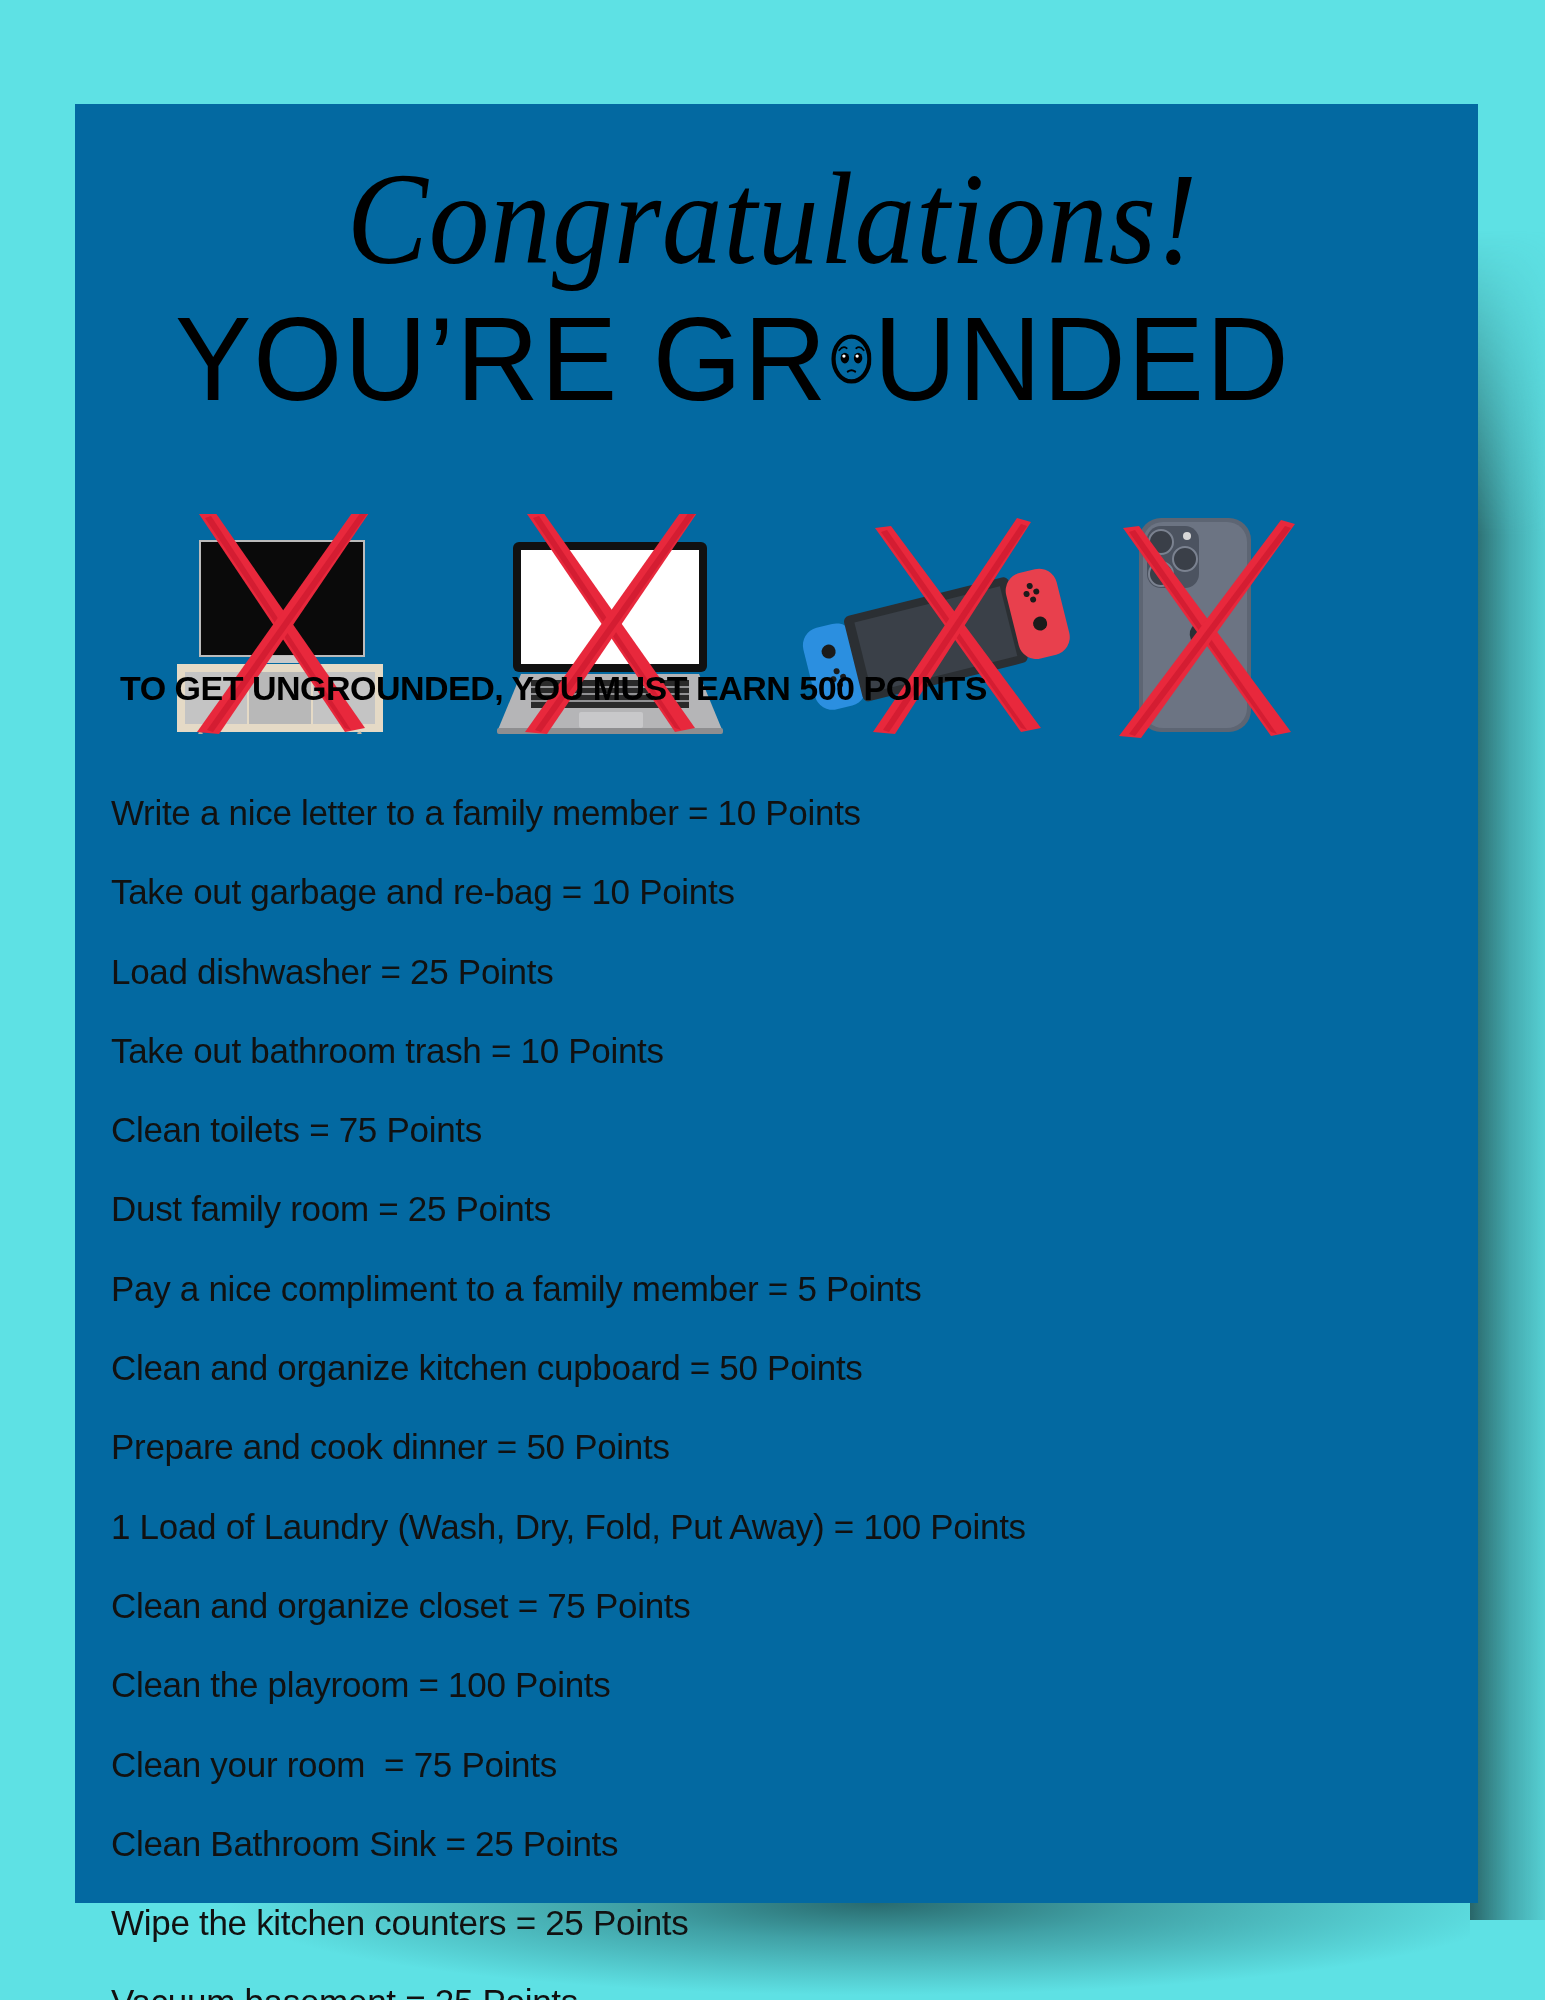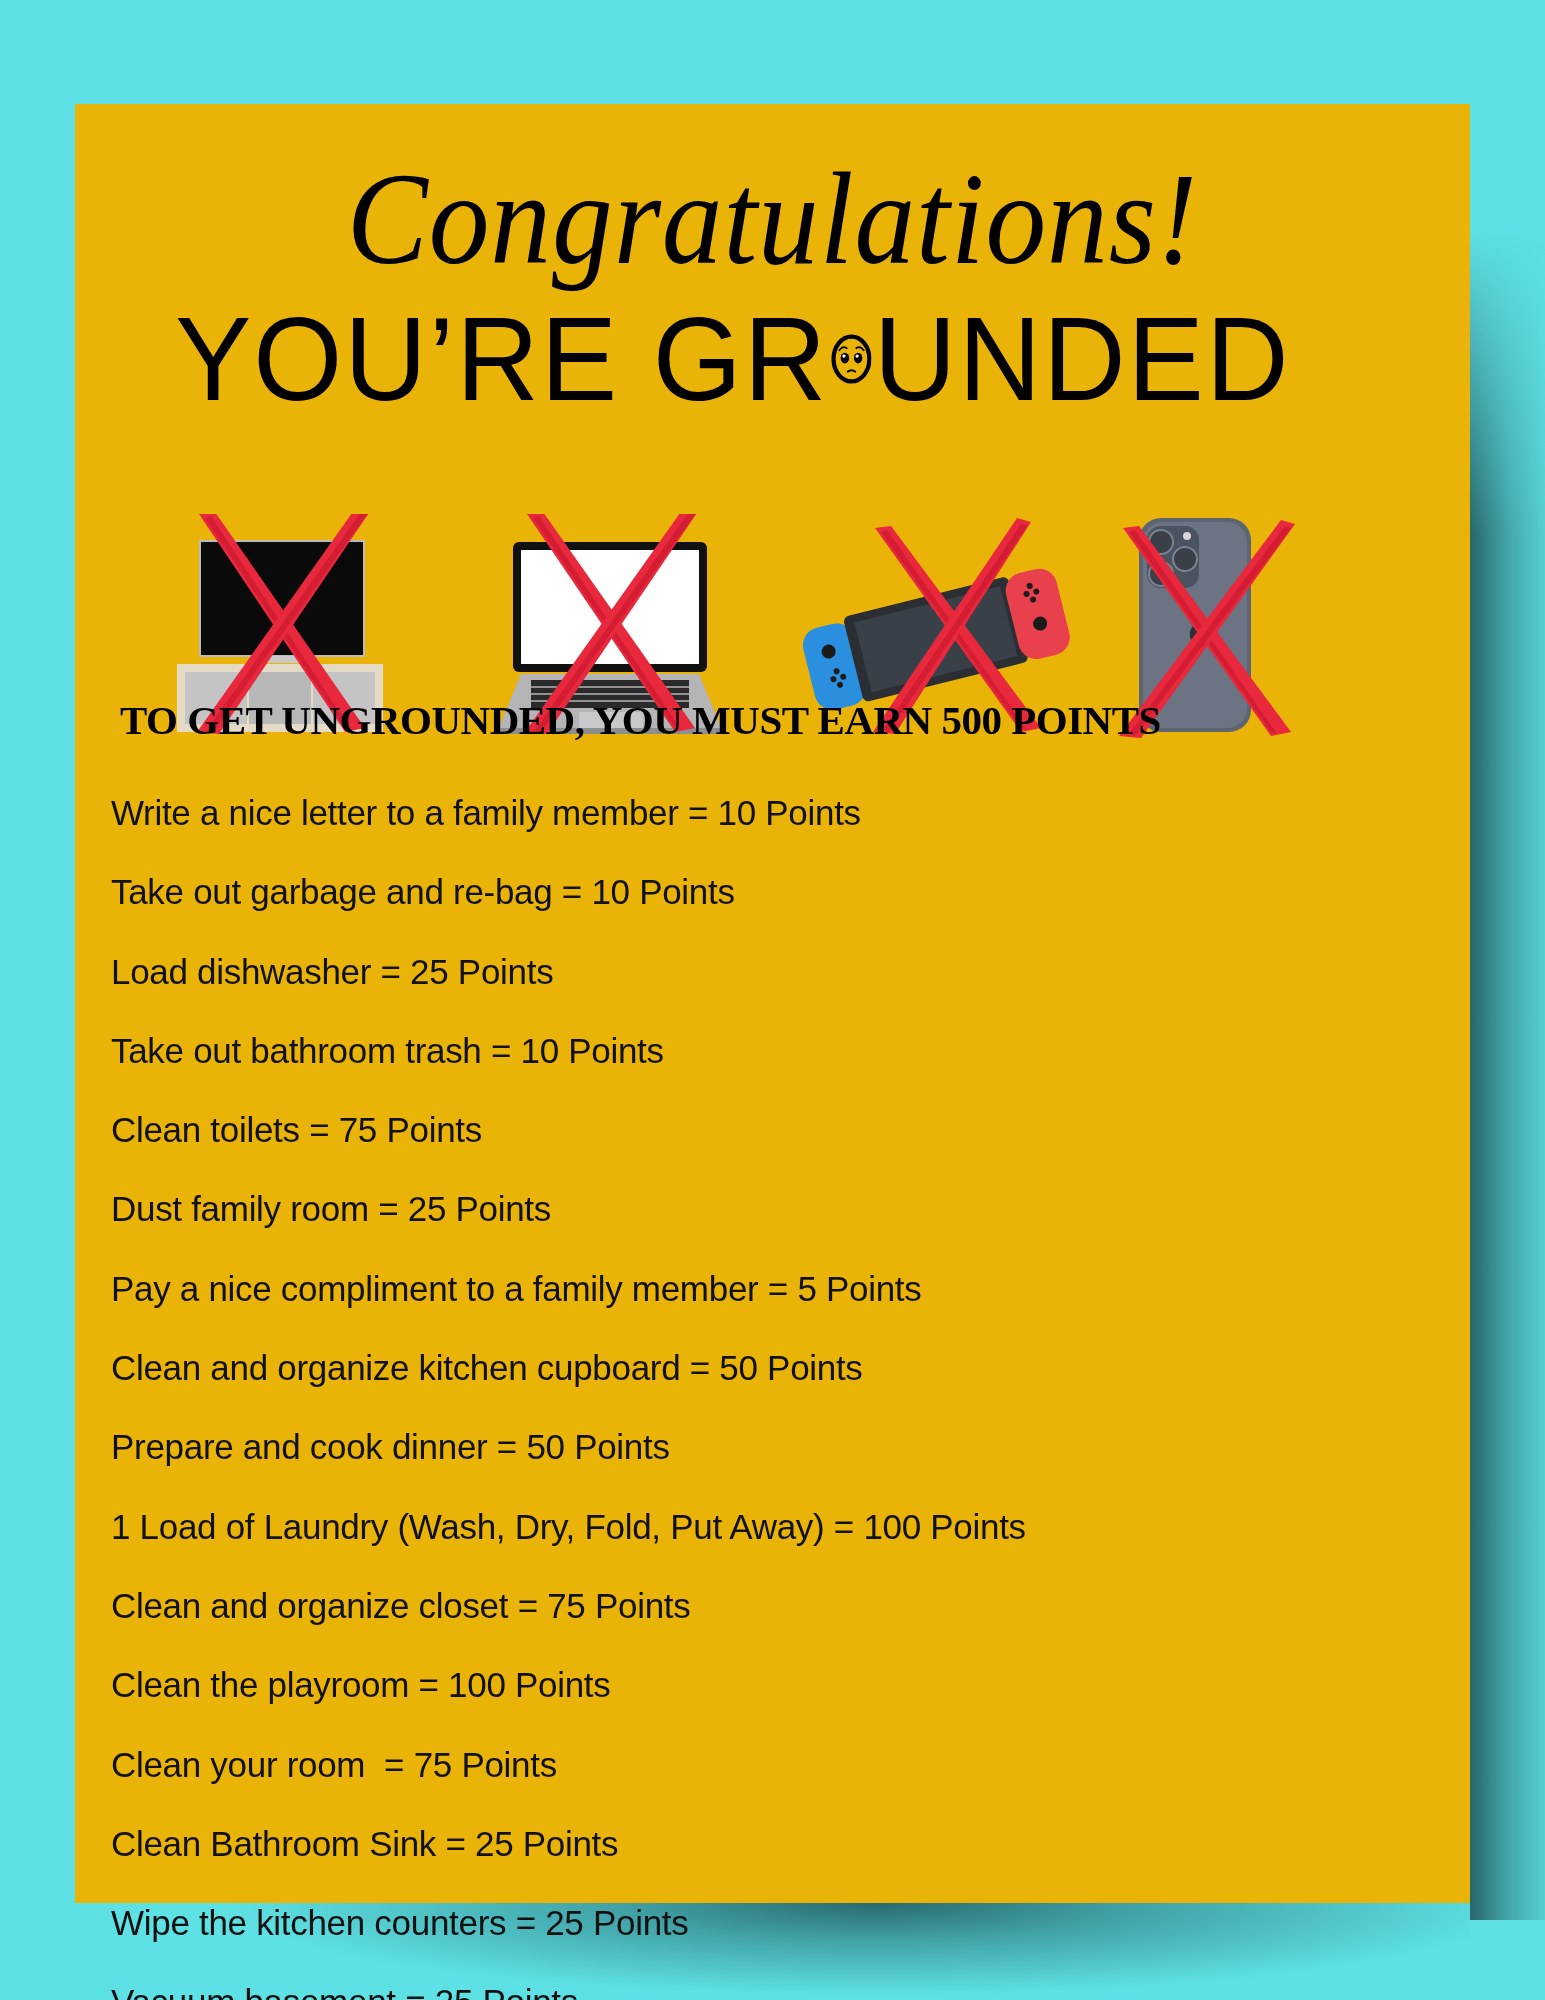--- a/index.html
+++ b/index.html
@@ -16,21 +16,22 @@
     background: linear-gradient(to right, rgba(38,95,98,0.95) 0%, rgba(60,150,155,0.75) 45%, rgba(94,225,228,0) 100%);
     -webkit-mask-image: linear-gradient(to bottom, transparent 0%, black 18%, black 100%);
             mask-image: linear-gradient(to bottom, transparent 0%, black 18%, black 100%);
   }
   .shadow-bottom {
     position: absolute; left: 230px; top: 1903px; width: 1240px; height: 97px;
     background: radial-gradient(ellipse 52% 95% at 52% 0%, rgba(38,100,104,0.95) 0%, rgba(55,140,145,0.75) 40%, rgba(94,225,228,0) 100%);
   }
   .paper {
     position: absolute; left: 75px; top: 104px; width: 1395px; height: 1799px;
-    background: #eab308;
+    background: #0369a1;
+    padding-left: 8px;
   }
   .script-title {
     position: absolute; left: 0; top: 40px; width: 1395px;
     text-align: center;
     font-family: "Liberation Serif", "DejaVu Serif", serif;
     font-style: italic;
     font-size: 132px; line-height: 150px;
     color: #000;
     letter-spacing: 1px;
     transform: scaleX(0.92);
@@ -49,23 +50,23 @@
   }
   .grounded-title .face {
     display: inline-block; width: 88px; height: 104px; margin: 0 2px;
     vertical-align: middle;
   }
   .devices {
     position: absolute; left: 0; top: 300px; width: 1395px; height: 240px;
   }
   .device { position: absolute; }
   .headline {
-    position: absolute; left: 45px; top: 592px; width: 1300px;
-    font-family: Liberation Serif, serif;
-    font-weight: bold; font-size: 41px; line-height: 48px;
+    position: absolute; left: 45px; top: 560px; width: 1300px;
+    font-family: Liberation Sans, sans-serif;
+    font-weight: bold; font-size: 34px; line-height: 48px;
     color: #000; letter-spacing: -0.5px;
     white-space: nowrap;
     transform: scaleX(1.0);
     transform-origin: left center;
   }
   .chore-list {
     position: absolute; left: 36px; top: 658px; width: 1300px;
     margin: 0; padding: 0; list-style: none;
   }
   .chore-list li {

